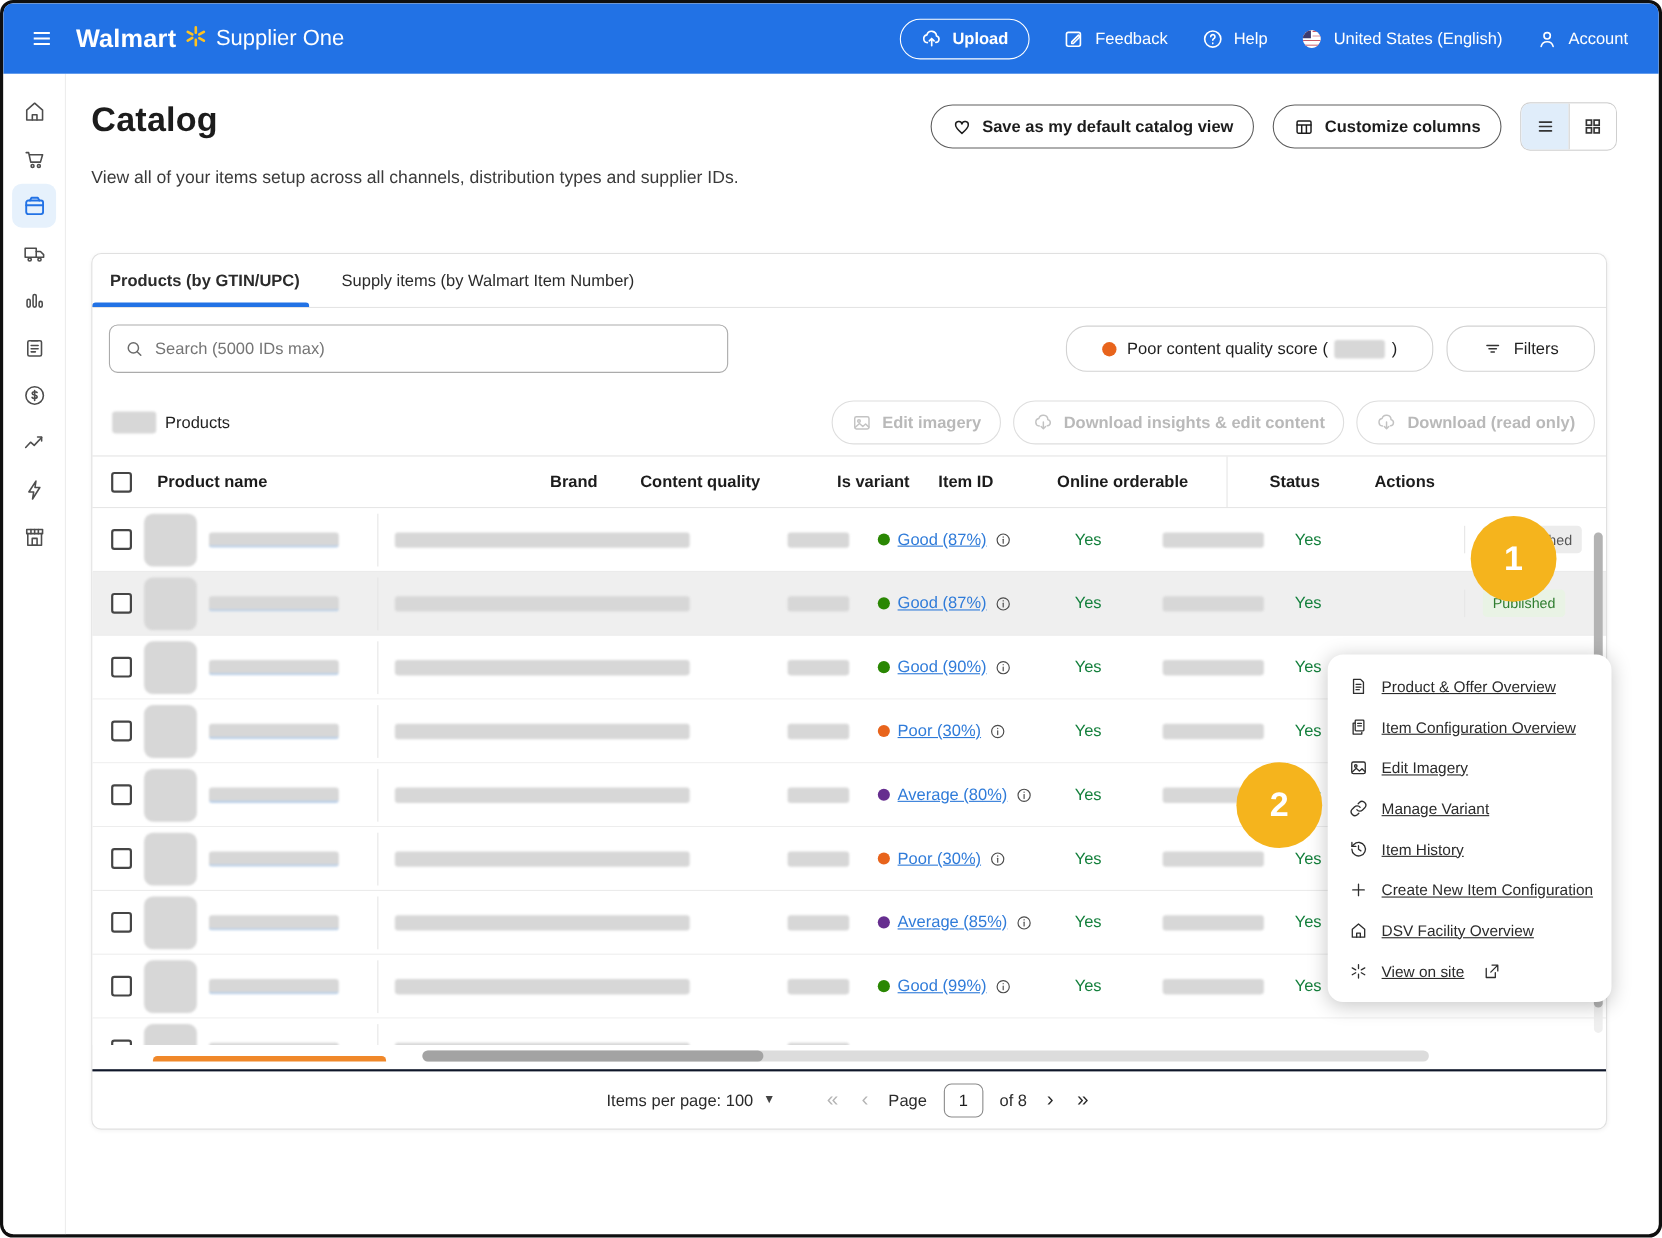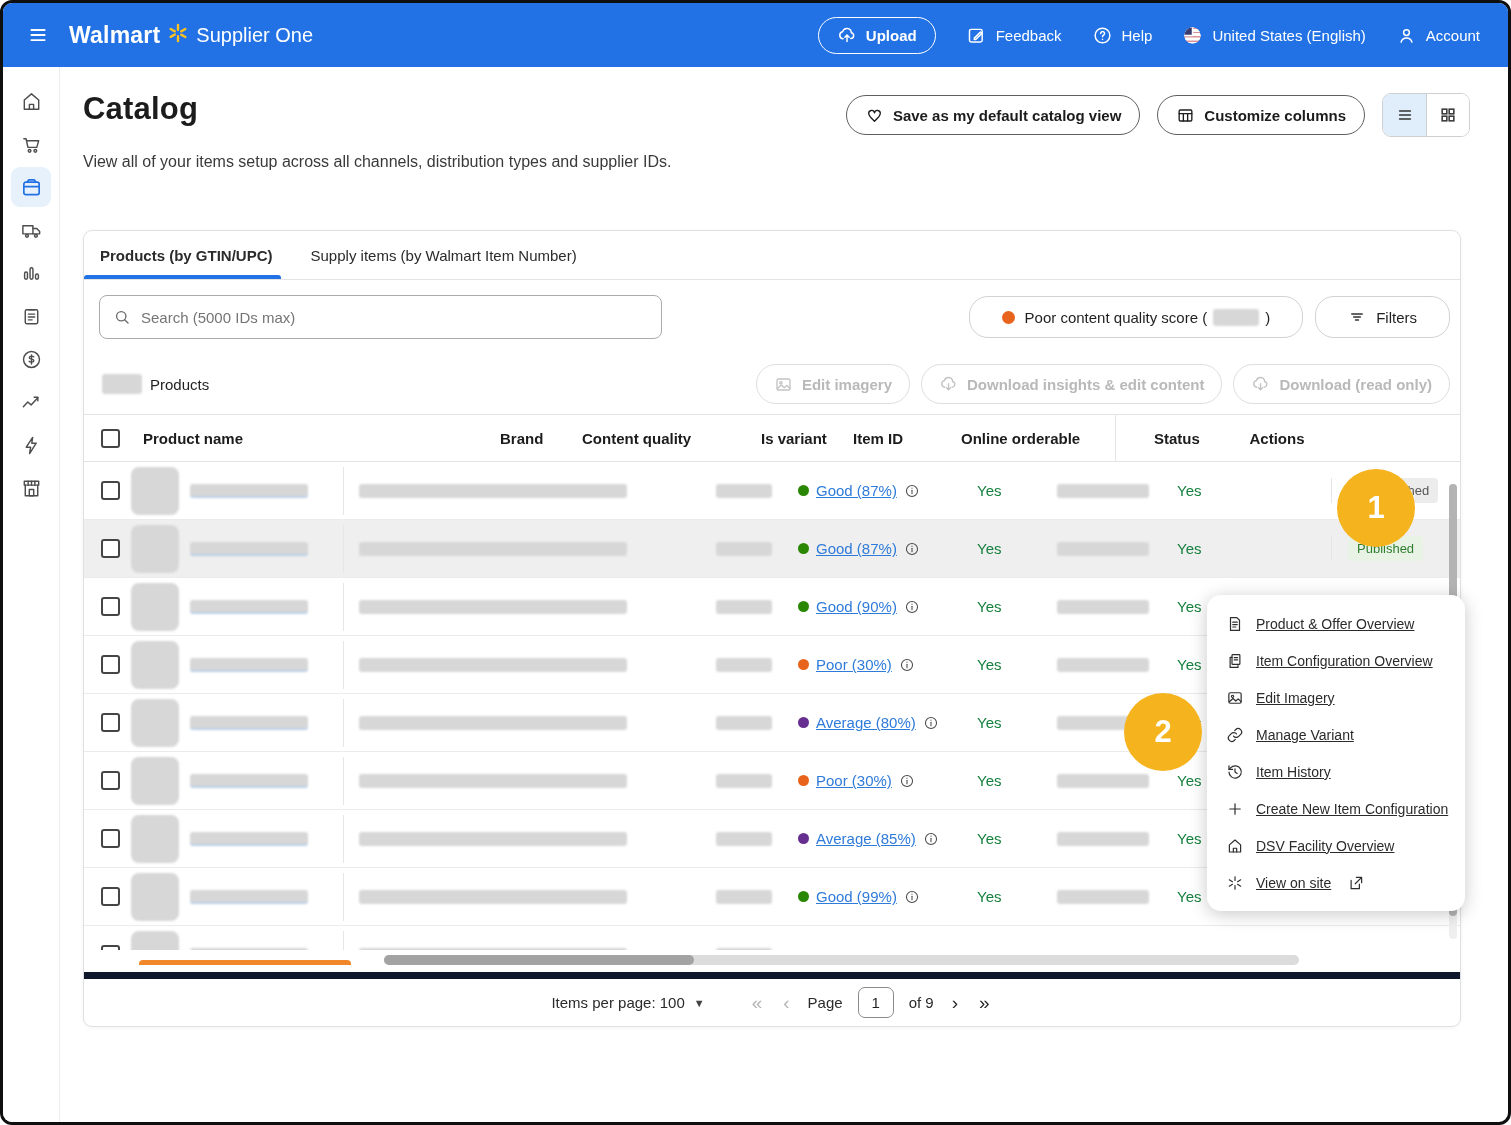--- a/index.html
+++ b/index.html
@@ -103,21 +103,21 @@
   .tr.partial .c-quality > *, .tr.partial .c-variant > *, .tr.partial .c-itemid > *,
   .tr.partial .c-orderable > *, .tr.partial .c-status > *, .tr.partial .c-actions > * { visibility:hidden; }
 
   .hscroll-zone { height:22px; position:relative; flex:none; }
   .hscroll-track { position:absolute; left:300px; top:5px; width:915px; height:10px; background:#dcdcdc; border-radius:6px; }
   .hscroll-thumb { position:absolute; left:0; top:0; width:310px; height:10px; background:#a3a3a3; border-radius:6px; }
   .orange-arc { position:absolute; left:55px; top:729px; width:212px; height:5px; background:#f0882a; border-radius:4px 4px 0 0; }
   .vscroll { position:absolute; right:3px; top:253px; width:8px; height:455px; background:#efefef; border-radius:5px; }
   .vscroll-thumb { position:absolute; top:0; left:0; width:8px; height:432px; background:#b3b3b3; border-radius:5px; }
 
-  .pagination { height:54px; border-top:7px solid #0f172a; display:flex; align-items:center; justify-content:center; gap:15px; font-size:15px; color:#2b2b2b; flex:none; }
+  .pagination { height:54px; border-top:2px solid #0f172a; display:flex; align-items:center; justify-content:center; gap:15px; font-size:15px; color:#2b2b2b; flex:none; }
   .pg-chev { font-size:19px; cursor:pointer; padding:0 3px; }
   .pg-chev.dim { color:#b5b5b5; }
   .page-input { width:36px; height:31px; border:1px solid #8a8a8a; border-radius:7px; display:flex; align-items:center; justify-content:center; font-size:15px; color:#1f1f1f; }
   .ipp { display:flex; align-items:center; gap:9px; cursor:pointer; }
   .caret { font-size:11px; color:#444; }
 
   
   .ctx-menu { position:absolute; left:1204px; top:592px; width:258px; height:316px; background:#fff; border-radius:14px; box-shadow:0 3px 18px rgba(0,0,0,.22); z-index:40; padding:10px 0; display:flex; flex-direction:column; justify-content:space-around; }
   .cm-item { display:flex; align-items:center; gap:12px; padding:0 19px; height:36px; cursor:pointer; }
   .cm-item .cm-ic { display:flex; flex:none; }
@@ -721,21 +721,21 @@
     <div class="pagination">
       <div class="ipp">
         <span>Items per page: 100</span>
         <span class="caret">▼</span>
       </div>
       <span style="width:14px;"></span>
       <span class="pg-chev dim">«</span>
       <span class="pg-chev dim">‹</span>
       <span>Page</span>
       <span class="page-input">1</span>
-      <span>of 9</span>
+      <span>of 8</span>
       <span class="pg-chev">›</span>
       <span class="pg-chev">»</span>
     </div>
 
     <div class="orange-arc"></div>
     <div class="vscroll">
         <div class="vscroll-thumb"></div>
       </div>
   </div>
 

